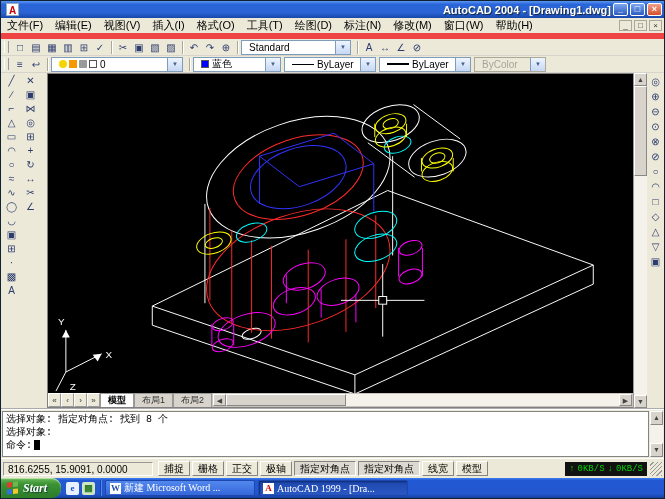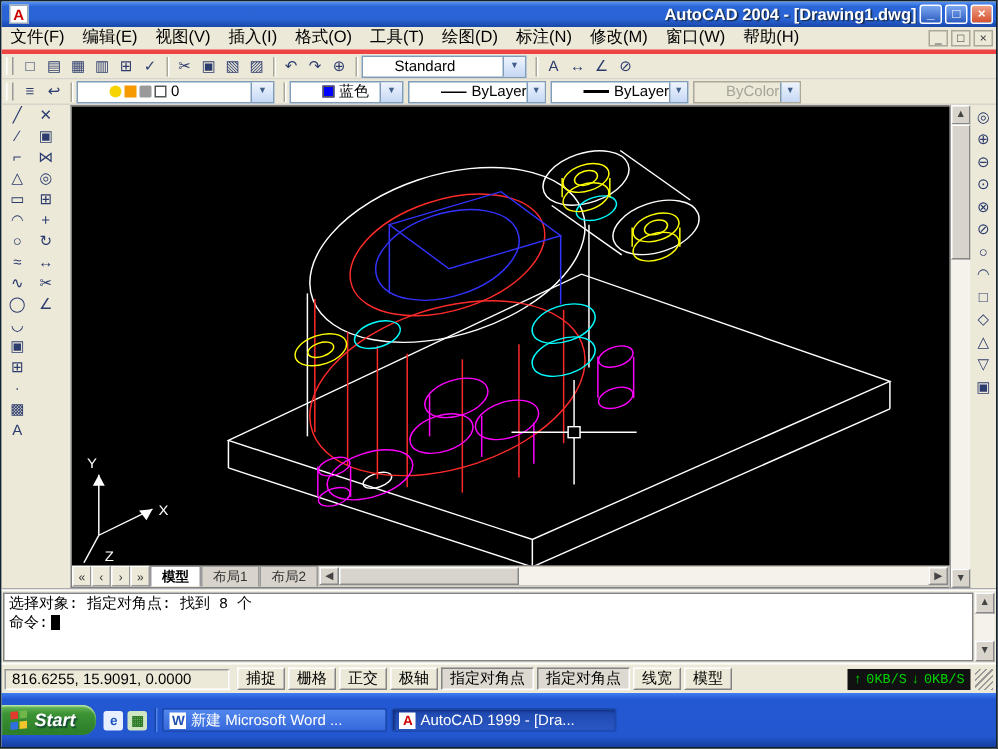--- a/index.html
+++ b/index.html
@@ -8,33 +8,33 @@
   
   .titlebar{height:17px;background:linear-gradient(180deg,#5a96f2 0%,#2a66d9 20%,#2a63d4 70%,#1747a8 100%);
     display:flex;align-items:center;color:#fff;font-weight:bold;font-size:11px;padding:0 2px;flex:0 0 auto;}
   .appicon{width:13px;height:13px;background:#fff;color:#c00;font-weight:bold;font-size:10px;line-height:13px;
     text-align:center;margin:0 3px;border:1px solid #9ab;box-sizing:border-box;}
   .titletext{flex:1;white-space:nowrap;overflow:hidden;text-shadow:1px 1px 1px #123;text-align:right;}
   .winbtn{width:15px;height:13px;margin-left:2px;border:1px solid #fff;border-radius:2px;color:#fff;
     font-size:9px;line-height:11px;text-align:center;background:linear-gradient(180deg,#7ba6f0,#2c5cc0);box-sizing:border-box;}
   .winbtn.close{background:linear-gradient(180deg,#f0a08a,#d4502c);}
   
-  .menubar{height:15px;background:#ece9d8;display:flex;align-items:center;border-bottom:3px solid #ef4444;flex:0 0 auto;}
+  .menubar{height:15px;background:#ece9d8;display:flex;align-items:center;border-bottom:6px solid #ef4444;flex:0 0 auto;}
   .menu-item{padding:0 6px;color:#000;line-height:15px;}
   .menubar .spacer{flex:1;}
   .childbtn{width:13px;height:11px;margin-right:2px;border:1px solid #aca899;background:#ece9d8;font-size:8px;
     line-height:9px;text-align:center;color:#333;box-sizing:border-box;}
   
   .toolbar{height:16px;background:#ece9d8;display:flex;align-items:center;border-bottom:1px solid #d8d4cc;
     padding-left:2px;flex:0 0 auto;}
   .grip{width:3px;height:12px;border-left:1px solid #fff;border-right:1px solid #999;margin:0 3px 0 1px;}
   .tbtn{width:16px;height:15px;line-height:15px;text-align:center;font-size:10px;color:#2c3c6e;flex:0 0 auto;}
   .sep{width:1px;height:13px;background:#aca899;box-shadow:1px 0 0 #fff;margin:0 3px;flex:0 0 auto;}
   .combo{display:flex;align-items:center;height:15px;background:#fff;border:1px solid #7f9db9;
-    font-size:10px;padding-left:21px;box-sizing:border-box;margin-right:3px;flex:0 0 auto;}
+    font-size:10px;padding-left:7px;box-sizing:border-box;margin-right:3px;flex:0 0 auto;}
   .combo .arrowbox{width:14px;height:100%;margin-left:auto;border-left:1px solid #7f9db9;
     background:linear-gradient(#eef4fd,#c6d8f5);display:flex;align-items:center;justify-content:center;
     font-size:6px;color:#44618e;}
   .combo.disabled{background:#ece9d8;color:#a6a49a;border-color:#aca899;}
   .chip{width:8px;height:8px;display:inline-block;margin-right:3px;border:1px solid #555;box-sizing:border-box;}
   .linesample{width:22px;height:1px;background:#000;display:inline-block;margin-right:3px;}
   .mini{width:8px;height:8px;display:inline-block;margin-right:2px;border-radius:50%;}
   
   .middle{flex:1;display:flex;min-height:0;}
   .left-strip{width:46px;background:#ece9d8;display:flex;flex:0 0 auto;padding-top:1px;}
@@ -71,22 +71,22 @@
     border-right-color:#fff;color:#000;box-sizing:border-box;margin-right:4px;overflow:hidden;white-space:nowrap;}
   .toggle{height:15px;line-height:13px;padding:0 5px;margin:0 1px;border:1px solid #fff;
     border-right-color:#848484;border-bottom-color:#848484;background:#ece9d8;color:#000;box-sizing:border-box;text-align:center;}
   .toggle.on{border:1px solid #848484;border-right-color:#fff;border-bottom-color:#fff;background:#ddd9d0;}
   .statusbar .sfill{flex:1;}
   .netpanel{background:#111;color:#00d400;font-family:"Liberation Mono",monospace;font-size:9px;
     height:14px;line-height:14px;padding:0 4px;display:flex;align-items:center;gap:3px;margin-right:3px;}
   .sizegrip{width:12px;height:14px;background:
     repeating-linear-gradient(135deg,#ece9d8 0 2px,#999 2px 3px);}
   
-  .taskbar{height:36px;background:linear-gradient(180deg,#3f7ef2 0%,#2258d2 12%,#2357d0 80%,#153e9e 100%);
-    display:flex;align-items:center;flex:0 0 auto;color:#fff;}
+  .taskbar{height:20px;background:linear-gradient(180deg,#3f7ef2 0%,#2258d2 12%,#2357d0 80%,#153e9e 100%);
+    display:flex;align-items:center;flex:0 0 auto;color:#fff;font-family:Liberation Serif, serif;}
   .startbtn{height:20px;padding:0 14px 0 6px;background:linear-gradient(180deg,#6dbb5c 0%,#3b9334 30%,#2e7e2a 90%);
     border-radius:0 9px 9px 0;display:flex;align-items:center;gap:4px;font-weight:bold;font-style:italic;
     font-size:12px;color:#fff;text-shadow:1px 1px 1px #143;box-shadow:inset 0 1px 1px #bfe8ae;}
   .flag{width:12px;height:12px;display:grid;grid-template-columns:5px 5px;grid-gap:1px;transform:skewY(-6deg);}
   .flag i{display:block;width:5px;height:5px;}
   .ql{display:flex;align-items:center;gap:3px;padding:0 5px;border-right:1px solid #1a44a8;
     box-shadow:1px 0 0 #4d85ec;height:16px;}
   .qlicon{width:13px;height:13px;background:#e8f0ff;color:#1a52c0;font-size:9px;font-weight:bold;
     line-height:13px;text-align:center;border-radius:2px;}
   .taskbtns{flex:1;display:flex;align-items:center;gap:3px;padding:0 4px;min-width:0;}
@@ -170,21 +170,21 @@
     <span class="sep"></span>
     <div class="combo" style="width:132px">
       <span class="mini" style="background:#f5d400"></span>
       <span class="mini" style="background:#f59a00;border-radius:0"></span>
       <span class="mini" style="background:#9a9a9a;border-radius:1px"></span>
       <span class="chip" style="background:#fff"></span>
       <span>0</span>
       <span class="arrowbox">▼</span>
     </div>
     <span class="sep"></span>
-    <div class="combo" style="width:76px">
+    <div class="combo" style="width:88px">
       <span class="chip" style="background:#0000ff"></span>
       <span>蓝色</span>
       <span class="arrowbox">▼</span>
     </div>
     <div class="combo" style="width:92px">
       <span class="linesample"></span>
       <span>ByLayer</span>
       <span class="arrowbox">▼</span>
     </div>
     <div class="combo" style="width:92px">
@@ -369,20 +369,21 @@
       <div class="tbtn">◇</div>
       <div class="tbtn">△</div>
       <div class="tbtn">▽</div>
       <div class="tbtn">▣</div>
     </div>
   </div>
 
   <div class="cmdwindow">
     <div class="cmdtext">
       <div>选择对象: 指定对角点: 找到 8 个</div>
+      <div>选择对象:</div>
       <div>
         <span>命令:</span><span class="caret"></span>
       </div>
     </div>
     <div class="cmdscroll">
       <span class="scrollbtn">▲</span>
       <span class="vfill"></span>
       <span class="scrollbtn">▼</span>
     </div>
   </div>

